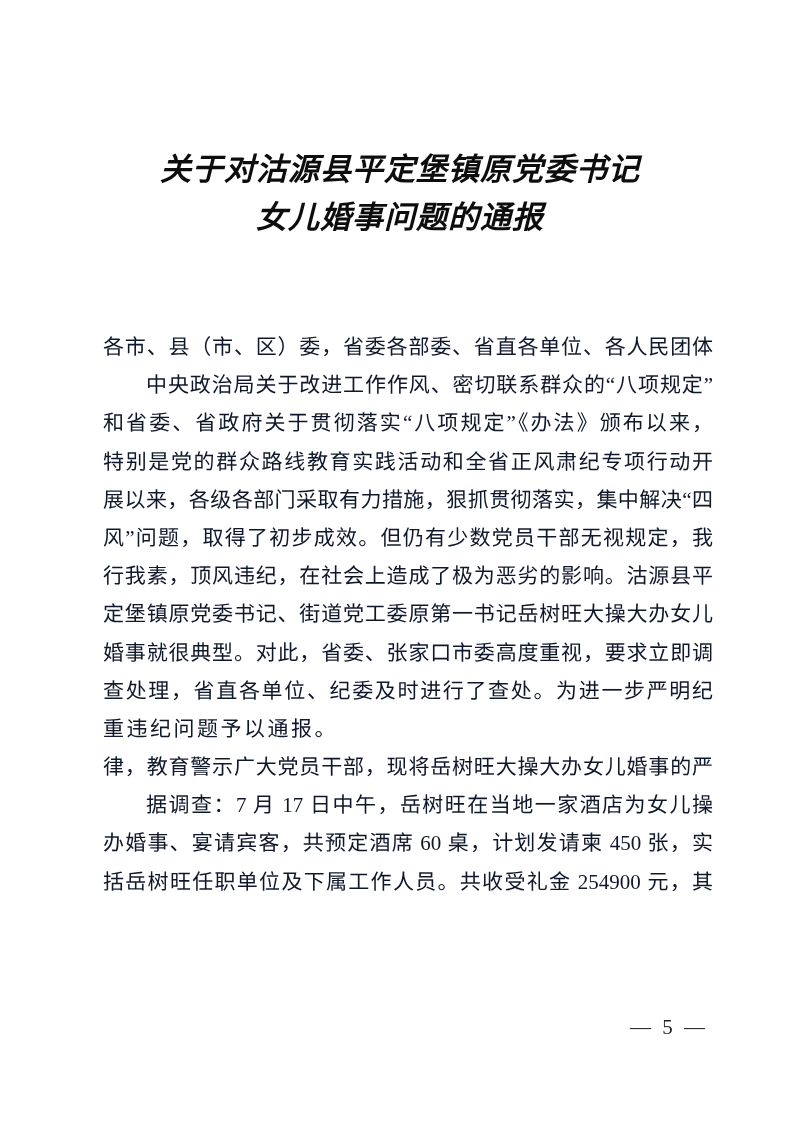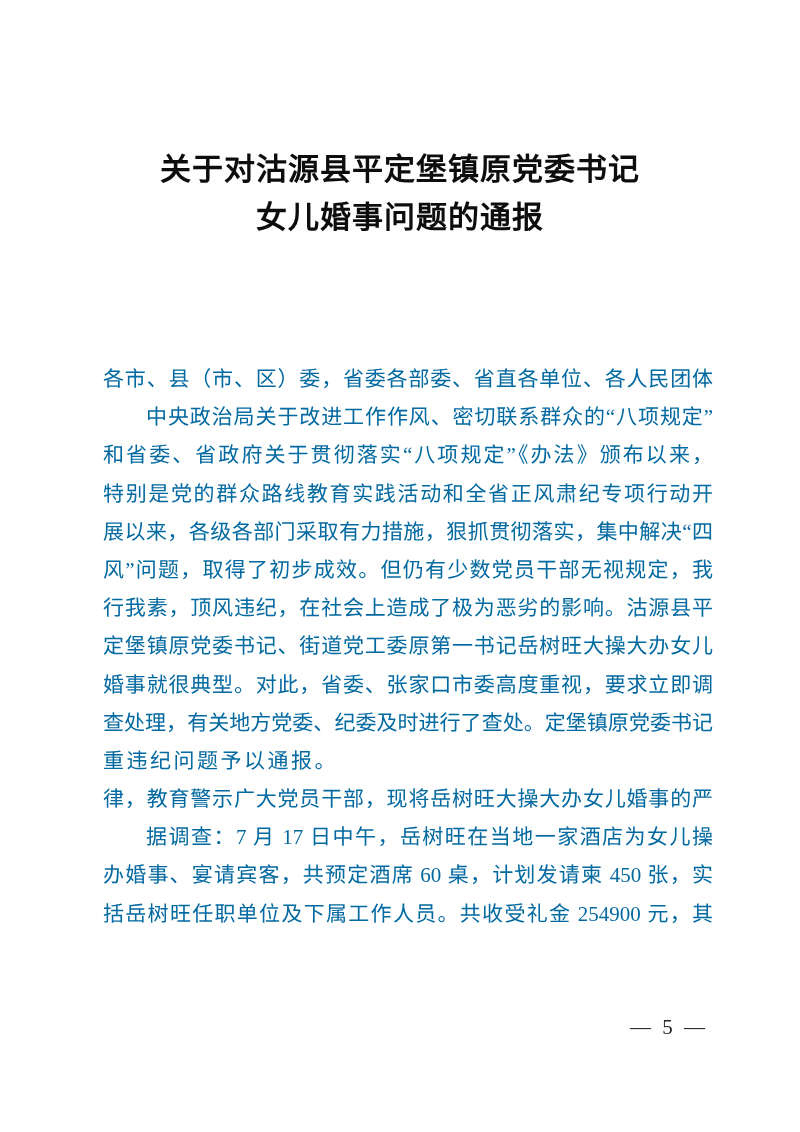--- a/index.html
+++ b/index.html
@@ -16,29 +16,30 @@
     position: absolute;
     left: 0;
     top: 146px;
     width: 800px;
     text-align: center;
     font-size: 31px;
     font-weight: bold;
     line-height: 48px;
     letter-spacing: 1px;
     color: #0d0d0d;
+    font-style: italic;
   }
   .doc-body {
     position: absolute;
     left: 103px;
-    top: 360px;
+    top: 328px;
     width: 610px;
     font-size: 21px;
     line-height: 38.2px;
-    color: #0369a1;
+    color: #0f172a;
   }
   .bline {
     width: 610px;
     height: 38.2px;
     white-space: nowrap;
     letter-spacing: 2.5px;
   }
   .bline.j {
     white-space: normal;
     text-align: justify;
@@ -69,21 +70,21 @@
   <div class="doc-body">
     <div class="bline j">各市、县（市、区）委，省委各部委、省直各单位、各人民团体</div>
     <div class="bline j ind">中央政治局关于改进工作作风、密切联系群众的“八项规定”</div>
     <div class="bline j">和省委、省政府关于贯彻落实“八项规定”《办法》颁布以来，</div>
     <div class="bline j">特别是党的群众路线教育实践活动和全省正风肃纪专项行动开</div>
     <div class="bline j">展以来，各级各部门采取有力措施，狠抓贯彻落实，集中解决“四</div>
     <div class="bline j">风”问题，取得了初步成效。但仍有少数党员干部无视规定，我</div>
     <div class="bline j">行我素，顶风违纪，在社会上造成了极为恶劣的影响。沽源县平</div>
     <div class="bline j">定堡镇原党委书记、街道党工委原第一书记岳树旺大操大办女儿</div>
     <div class="bline j">婚事就很典型。对此，省委、张家口市委高度重视，要求立即调</div>
-    <div class="bline j">查处理，有关地方党委、纪委及时进行了查处。定堡镇原党委书记</div>
+    <div class="bline j">查处理，省直各单位、纪委及时进行了查处。为进一步严明纪</div>
     <div class="bline">重违纪问题予以通报。</div>
     <div class="bline j">律，教育警示广大党员干部，现将岳树旺大操大办女儿婚事的严</div>
     <div class="bline j ind">据调查：7 月 17 日中午，岳树旺在当地一家酒店为女儿操</div>
     <div class="bline j">办婚事、宴请宾客，共预定酒席 60 桌，计划发请柬 450 张，实</div>
     <div class="bline j">括岳树旺任职单位及下属工作人员。共收受礼金 254900 元，其</div>
   </div>
 
   <div class="page-number">— 5 —</div>
 
 </div>

